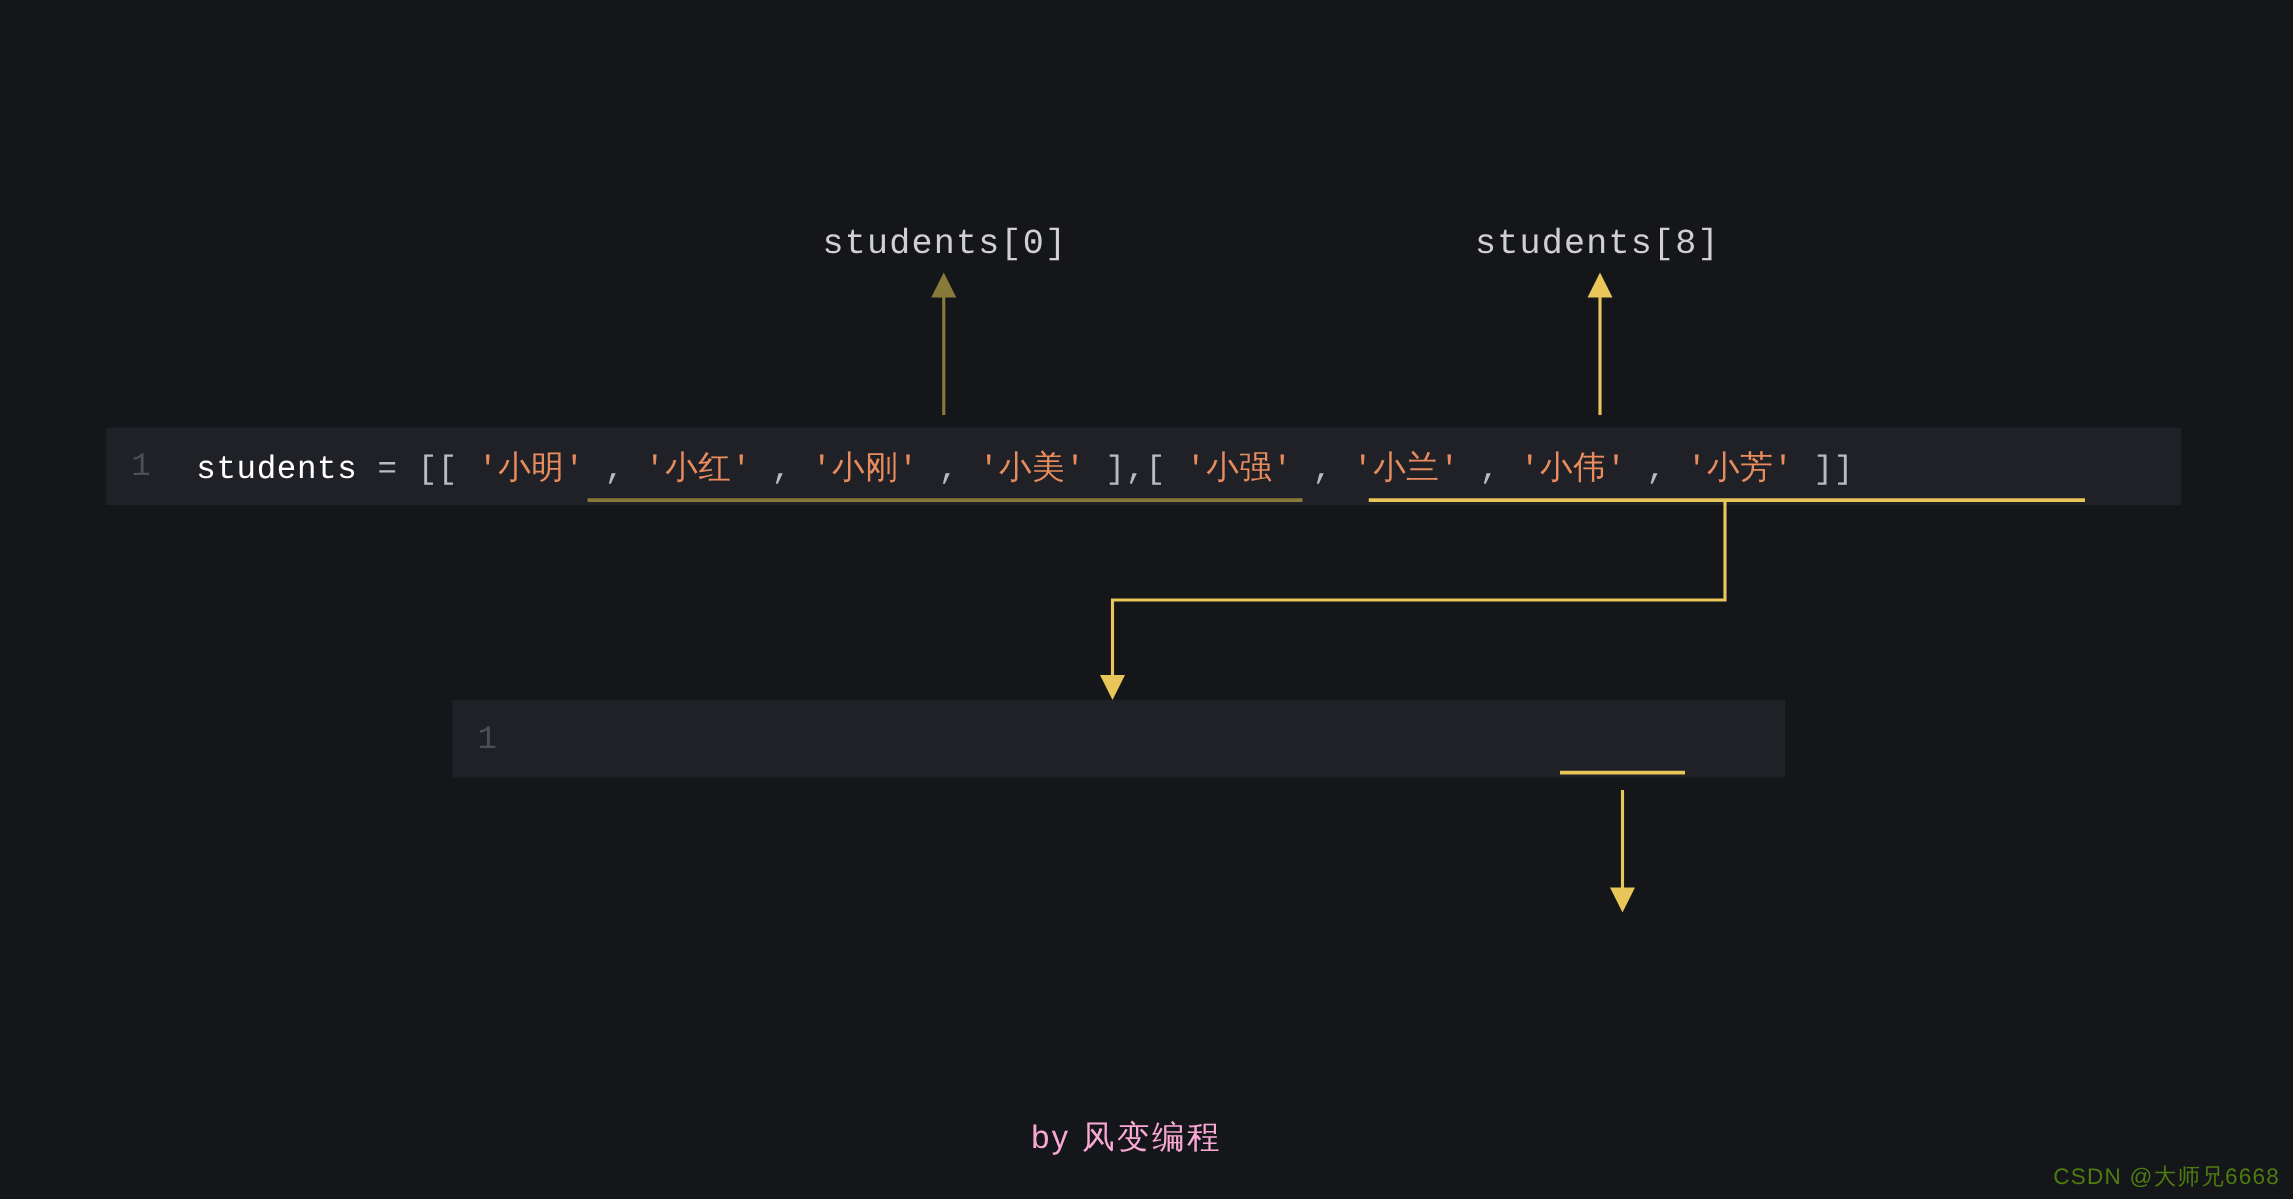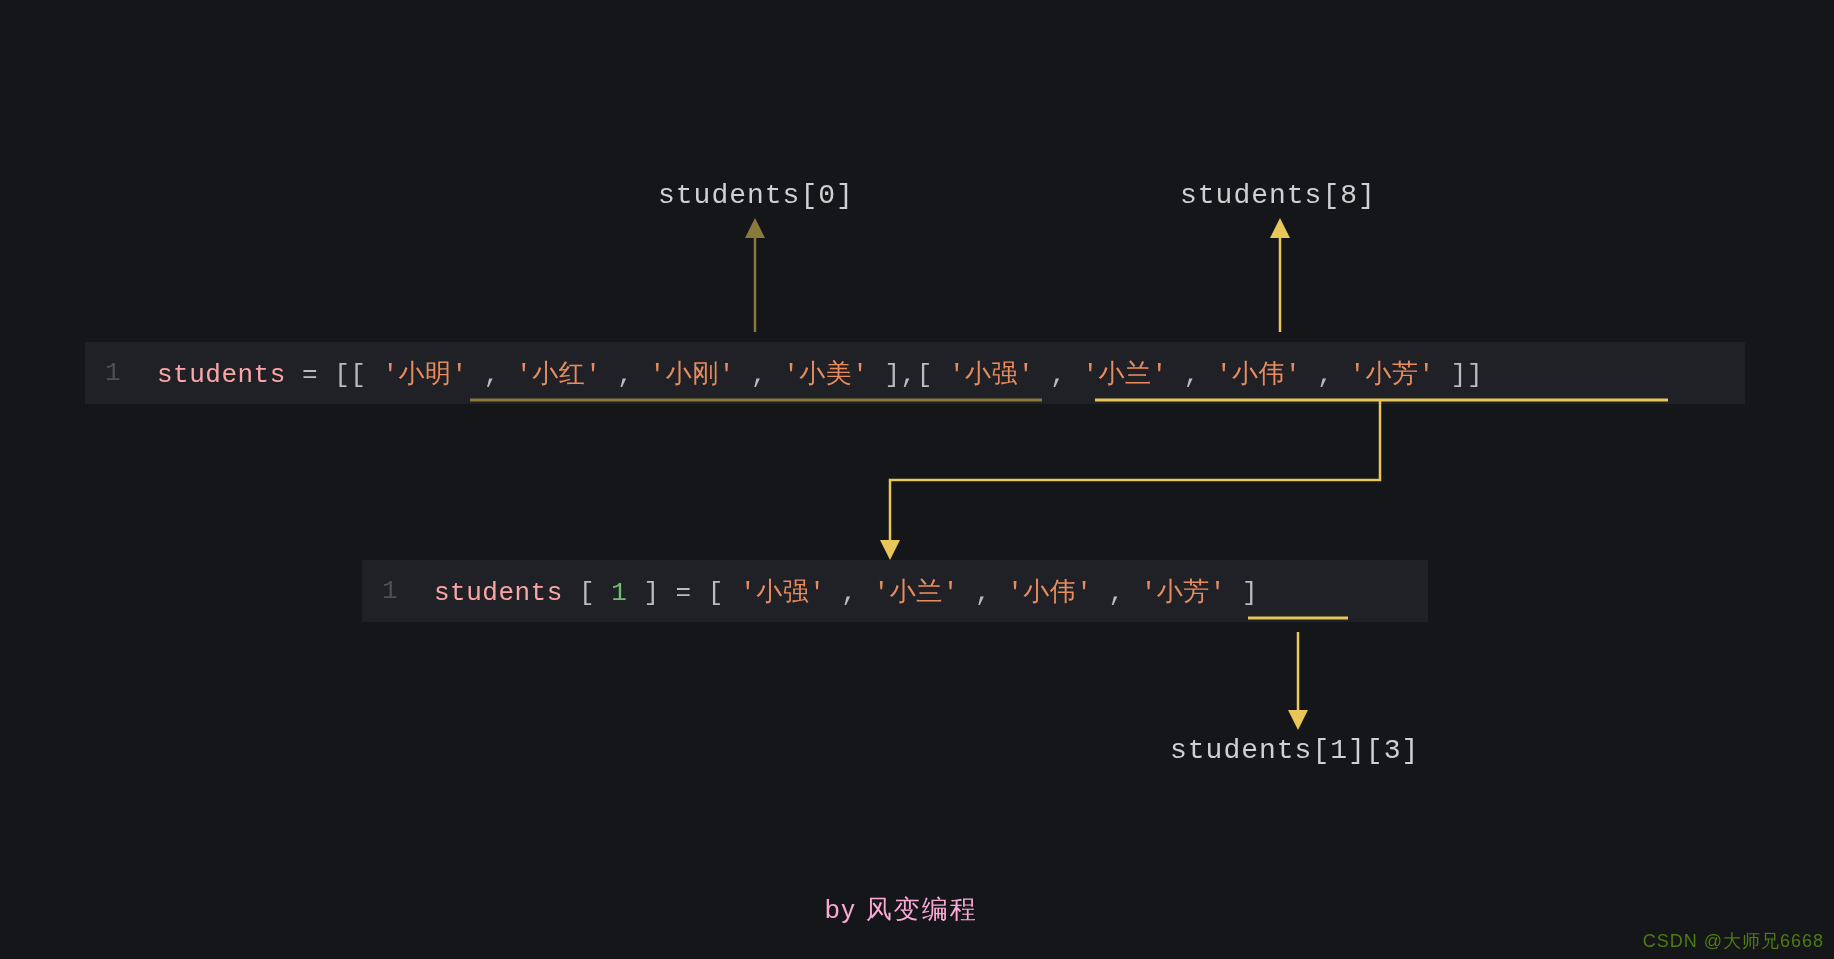--- a/index.html
+++ b/index.html
@@ -30,21 +30,21 @@
     letter-spacing: 0.5px;
     white-space: nowrap;
   }
   .gutter {
     width: 56px;
     text-align: center;
     color: #4b4f58;
     font-size: 26px;
     margin-right: 16px;
   }
-  .kw-var   { color: #fca5a5; }
+  .kw-var   { color: #ffffff; }
   .kw-punc  { color: #b8bbc0; }
   .kw-str   { color: #e88c5e; margin-top: 28px; }
   .kw-num   { color: #6fbf6f; }
   .eq       { color: #b8bbc0; }
 
   
   .ann {
     position: absolute;
     color: #d0d0d0;
     font-size: 28px;
@@ -108,39 +108,22 @@
       <span class="kw-punc">,</span>
       <span class="kw-str">'小伟'</span>
       <span class="kw-punc">,</span>
       <span class="kw-str">'小芳'</span>
       <span class="kw-punc">]]</span>
     </span>
   </div>
 
   <div class="codeblock" style="left:362px; top:560px; width:1066px;">
     <span class="gutter">1</span>
-    <span>
-      <span class="kw-var">students</span>
-      <span class="kw-punc">[</span>
-      <span class="kw-num">1</span>
-      <span class="kw-punc">]</span>
-      <span class="eq"> = </span>
-      <span class="kw-punc">[</span>
-      <span class="kw-str">'小强'</span>
-      <span class="kw-punc">,</span>
-      <span class="kw-str">'小兰'</span>
-      <span class="kw-punc">,</span>
-      <span class="kw-str">'小伟'</span>
-      <span class="kw-punc">,</span>
-      <span class="kw-str">'小芳'</span>
-      <span class="kw-punc">]</span>
-    </span>
   </div>
 
-  <div class="ann" style="left:1170px; top:735px;">students[1][3]</div>
 
   <div class="watermark" style="left:825px; top:892px;">by 风变编程</div>
 
   <div class="corner">CSDN @大师兄6668</div>
 
   <svg class="overlay">
     <defs>
       <marker id="arrDark" markerWidth="10" markerHeight="10" refX="5" refY="5" orient="auto">
         <path d="M1,1 L9,5 L1,9 Z" fill="#8a7a3a"></path>
       </marker>

